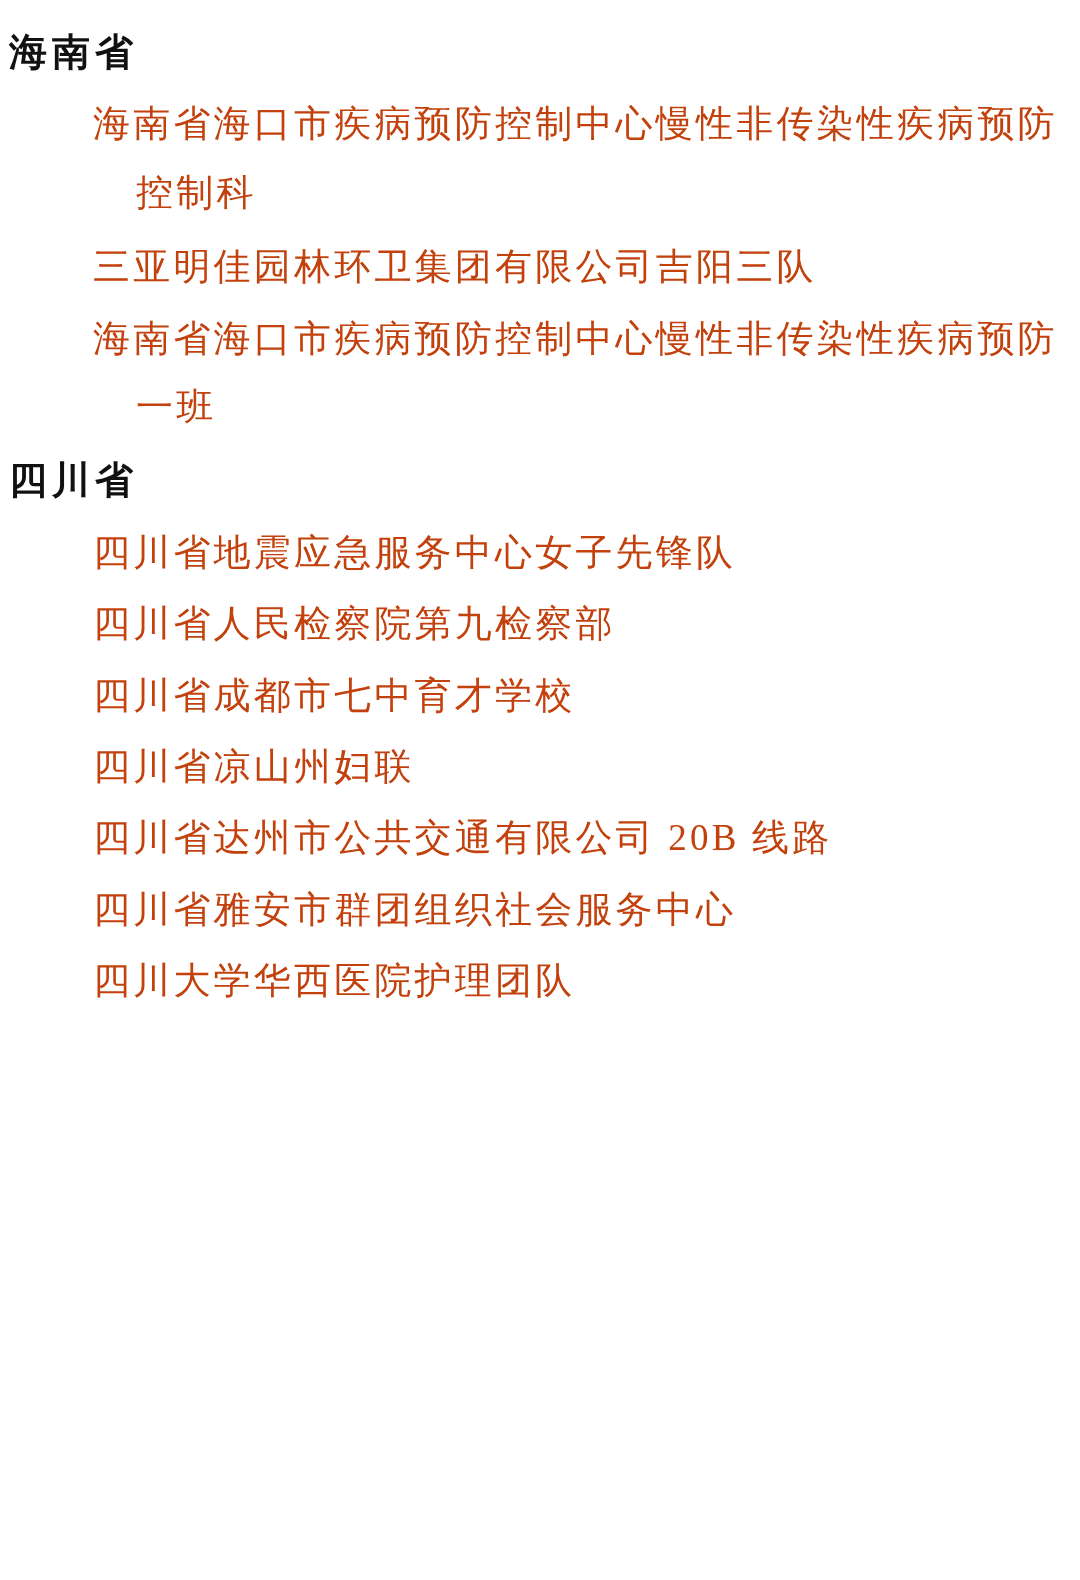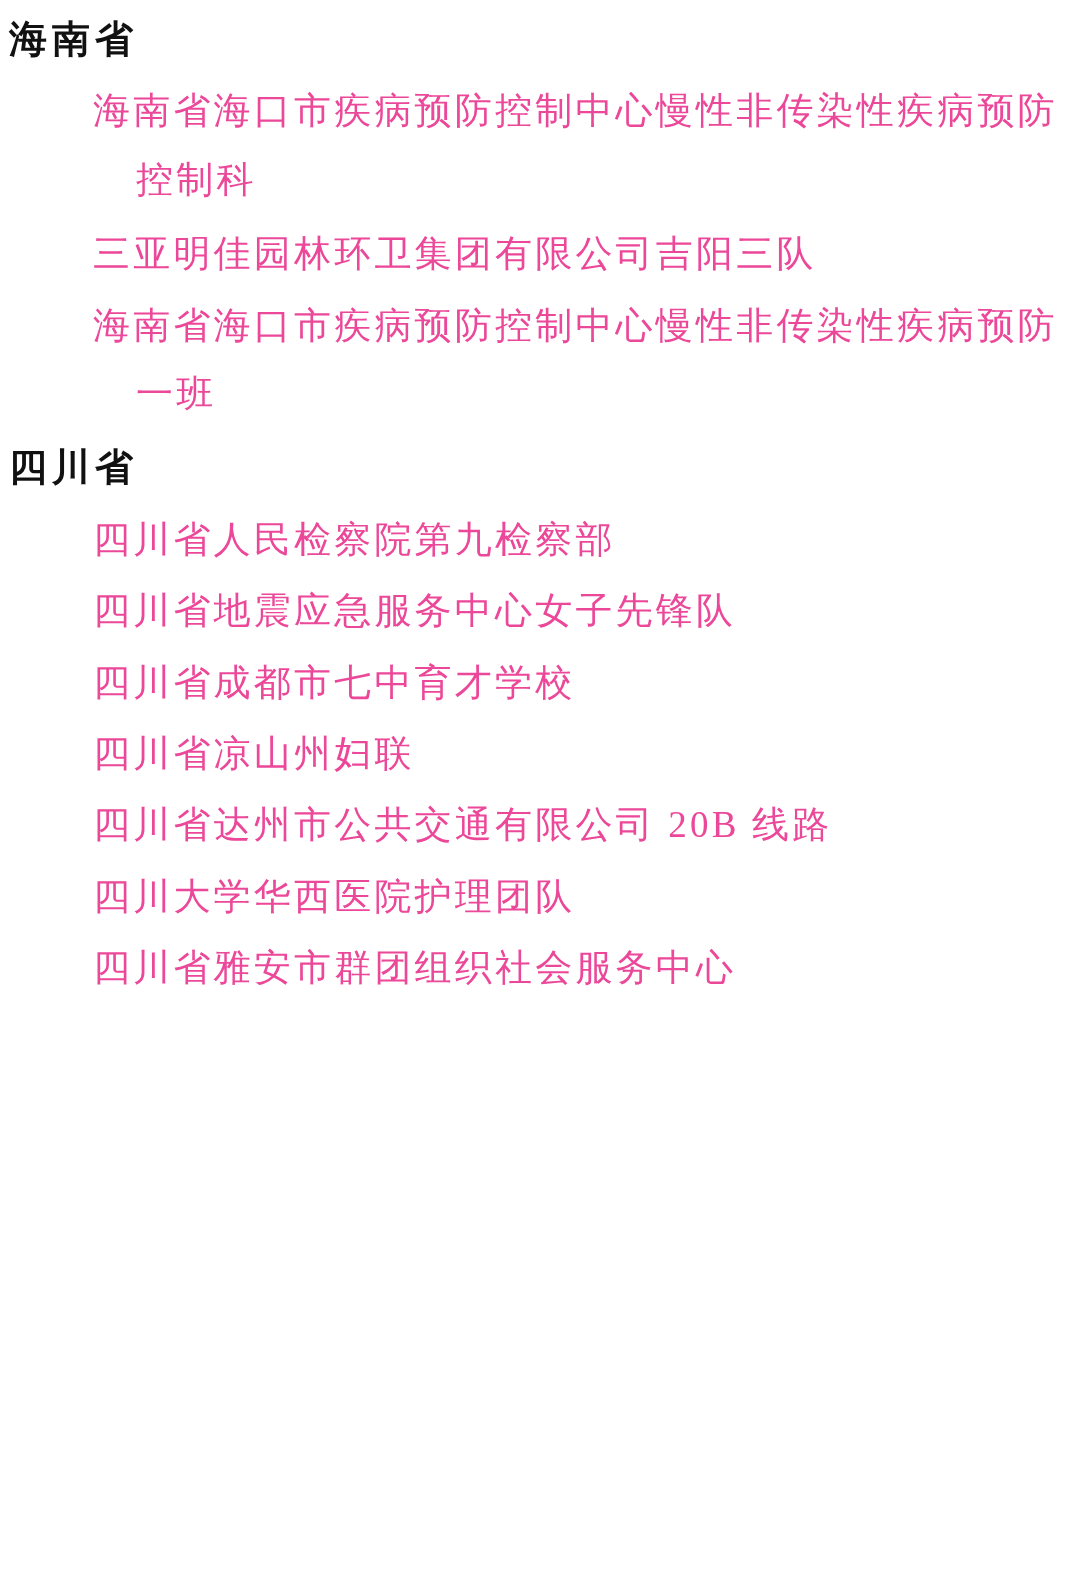--- a/index.html
+++ b/index.html
@@ -6,42 +6,42 @@
   body { background: #ffffff; }
   .page {
     position: relative;
     width: 1080px;
     height: 1580px;
     margin: 0 auto;
     background: #ffffff;
     color: #1b1b1b;
     overflow: hidden;
     box-sizing: border-box;
-    padding-top: 4px;
+    padding-top: 17px;
   }
   .line {
     line-height: 71.4px;
     height: 71.4px;
     white-space: pre;
     overflow: visible;
   }
   .section-heading {
     font-family: "Liberation Sans", "DejaVu Sans", sans-serif;
     font-weight: bold;
     font-size: 38px;
     letter-spacing: 5px;
     padding-left: 9px;
     color: #111111;
   }
   .entry-line {
     font-family: "Liberation Serif", "DejaVu Serif", serif;
     font-size: 37px;
     letter-spacing: 3.2px;
     padding-left: 93px;
-    color: #ec4899;
+    color: #c2410c;
   }
   .entry-line.cont {
     padding-left: 136px;
     font-family: Liberation Mono, monospace;
   }
 </style>
 </head>
 <body>
 
 <div class="page">
@@ -51,22 +51,22 @@
     <div class="line entry-line">海南省海口市疾病预防控制中心慢性非传染性疾病预防</div>
     <div class="line entry-line cont">控制科</div>
     <div class="line entry-line">三亚明佳园林环卫集团有限公司吉阳三队</div>
     <div class="line entry-line">海南省海口市疾病预防控制中心慢性非传染性疾病预防</div>
     <div class="line entry-line cont">一班</div>
   </div>
 
 
   <div class="section">
     <div class="line section-heading">四川省</div>
+    <div class="line entry-line">四川省地震应急服务中心女子先锋队</div>
     <div class="line entry-line">四川省人民检察院第九检察部</div>
-    <div class="line entry-line">四川省地震应急服务中心女子先锋队</div>
     <div class="line entry-line">四川省成都市七中育才学校</div>
     <div class="line entry-line">四川省凉山州妇联</div>
     <div class="line entry-line">四川省达州市公共交通有限公司 20B 线路</div>
+    <div class="line entry-line">四川省雅安市群团组织社会服务中心</div>
     <div class="line entry-line">四川大学华西医院护理团队</div>
-    <div class="line entry-line">四川省雅安市群团组织社会服务中心</div>
   </div>
 
 </div>
 
 </body></html>

